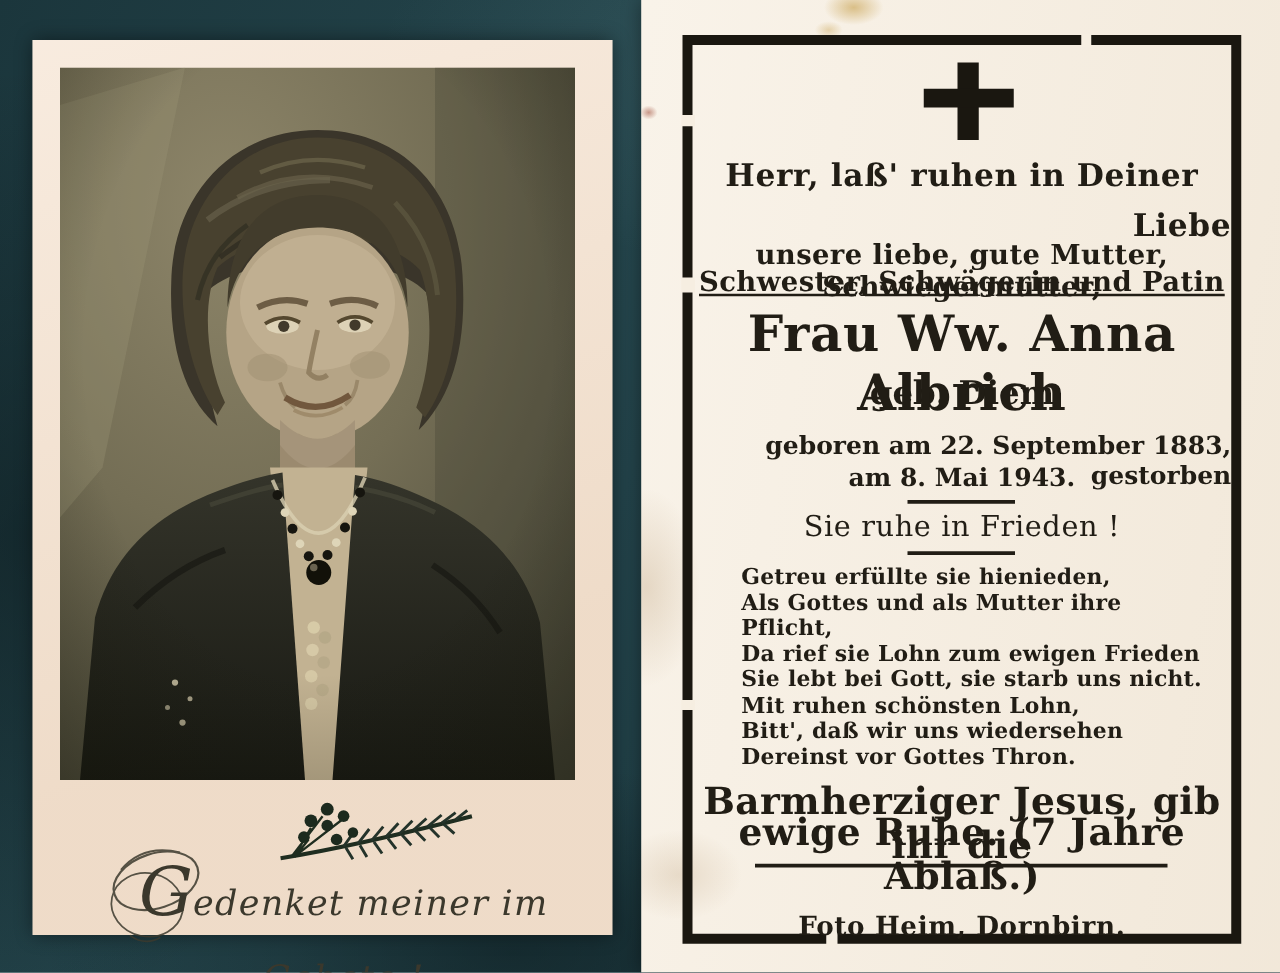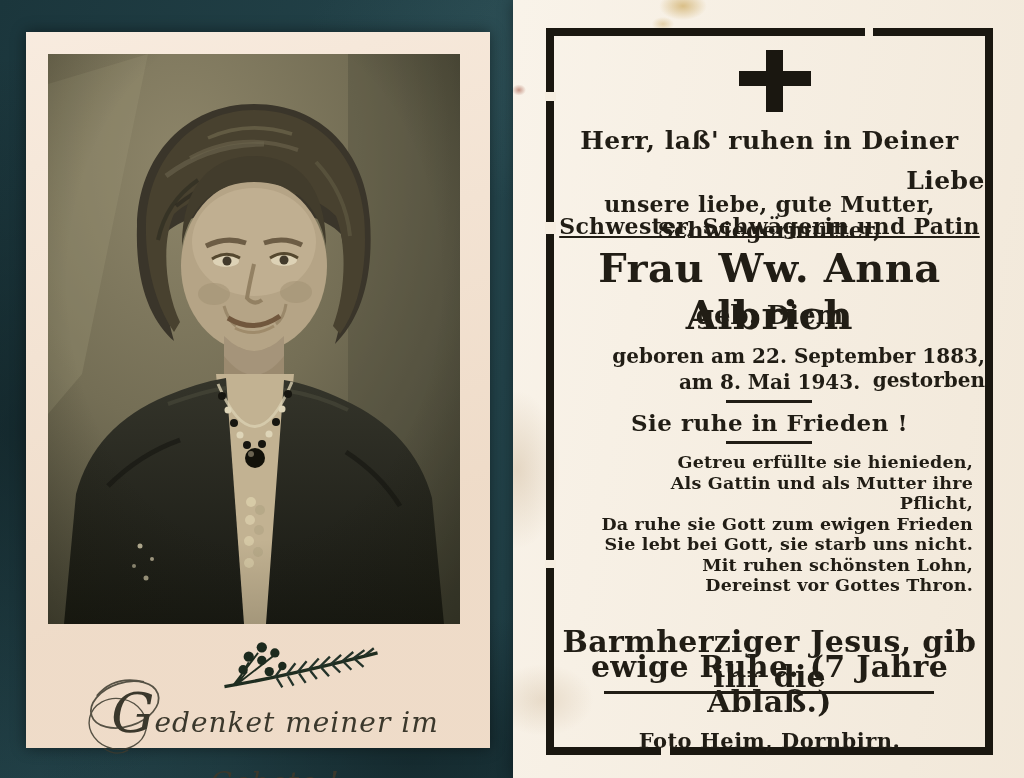--- a/index.html
+++ b/index.html
@@ -53,25 +53,25 @@
   .rc-item{position:absolute;left:41px;width:431px;text-align:center;color:#211d15;}
   .cross{position:absolute;left:0;top:50px;width:511px;height:64px;}
   .cross .v{position:absolute;left:253px;top:0;width:17px;height:62px;background:#1a1710;}
   .cross .h{position:absolute;left:226px;top:21px;width:72px;height:15px;background:#1a1710;}
 
   .hdr{font-weight:bold;font-size:25px;letter-spacing:.5px;}
   .rel{font-weight:bold;font-size:22px;letter-spacing:.3px;}
   .name{font-weight:bold;font-size:40px;letter-spacing:.5px;}
   .geb{font-weight:bold;font-size:26px;}
   .dates{font-weight:bold;font-size:20px;}
-  .rip{font-weight:bold;font-size:23px;letter-spacing:.5px;}
+  .rip{font-weight:normal;font-size:23px;letter-spacing:.5px;}
   .rule{position:absolute;height:3px;background:#211d15;}
   .rule-s{left:213px;width:86px;}
   .rule-l{left:91px;width:330px;}
-  .verse{position:absolute;left:80px;top:452px;width:380px;text-align:right;
+  .verse{position:absolute;left:80px;top:452px;width:380px;text-align:left;
        font-weight:bold;font-size:17.5px;line-height:20.5px;color:#211d15;letter-spacing:.2px;}
   .prayer{font-weight:bold;font-size:30px;letter-spacing:.3px;}
   .foto{font-weight:bold;font-size:21px;letter-spacing:.5px;}
 </style>
 </head>
 <body>
 
 <div class="stage">
 
   <div class="card-left">
@@ -225,24 +225,25 @@
 
     <div class="rc-item dates" style="top:344px;text-align:right;">geboren am 22. September 1883, gestorben</div>
     <div class="rc-item dates" style="top:370px;">am 8. Mai 1943.</div>
 
     <div class="rule rule-s" style="top:400px;"></div>
     <div class="rc-item rip" style="top:409px;">Sie ruhe in Frieden !</div>
     <div class="rule rule-s" style="top:441px;"></div>
 
     <div class="verse">
       <div>Getreu erfüllte sie hienieden,</div>
-      <div>Als Gattin und als Mutter ihre Pflicht,</div>
-      <div>Da ruhe sie Gott zum ewigen Frieden</div>
+      <div>Als Gottes und als Mutter ihre Pflicht,</div>
+      <div>Da rief sie Lohn zum ewigen Frieden</div>
       <div>Sie lebt bei Gott, sie starb uns nicht.</div>
       <div>Mit ruhen schönsten Lohn,</div>
+      <div>Bitt', daß wir uns wiedersehen</div>
       <div>Dereinst vor Gottes Thron.</div>
     </div>
 
     <div class="rc-item prayer" style="top:624px;">Barmherziger Jesus, gib ihr die</div>
     <div class="rc-item prayer" style="top:649px;">ewige Ruhe. (7 Jahre Ablaß.)</div>
 
     <div class="rule rule-l" style="top:691px;"></div>
     <div class="rc-item foto" style="top:728px;">Foto Heim, Dornbirn.</div>
   </div>
 

